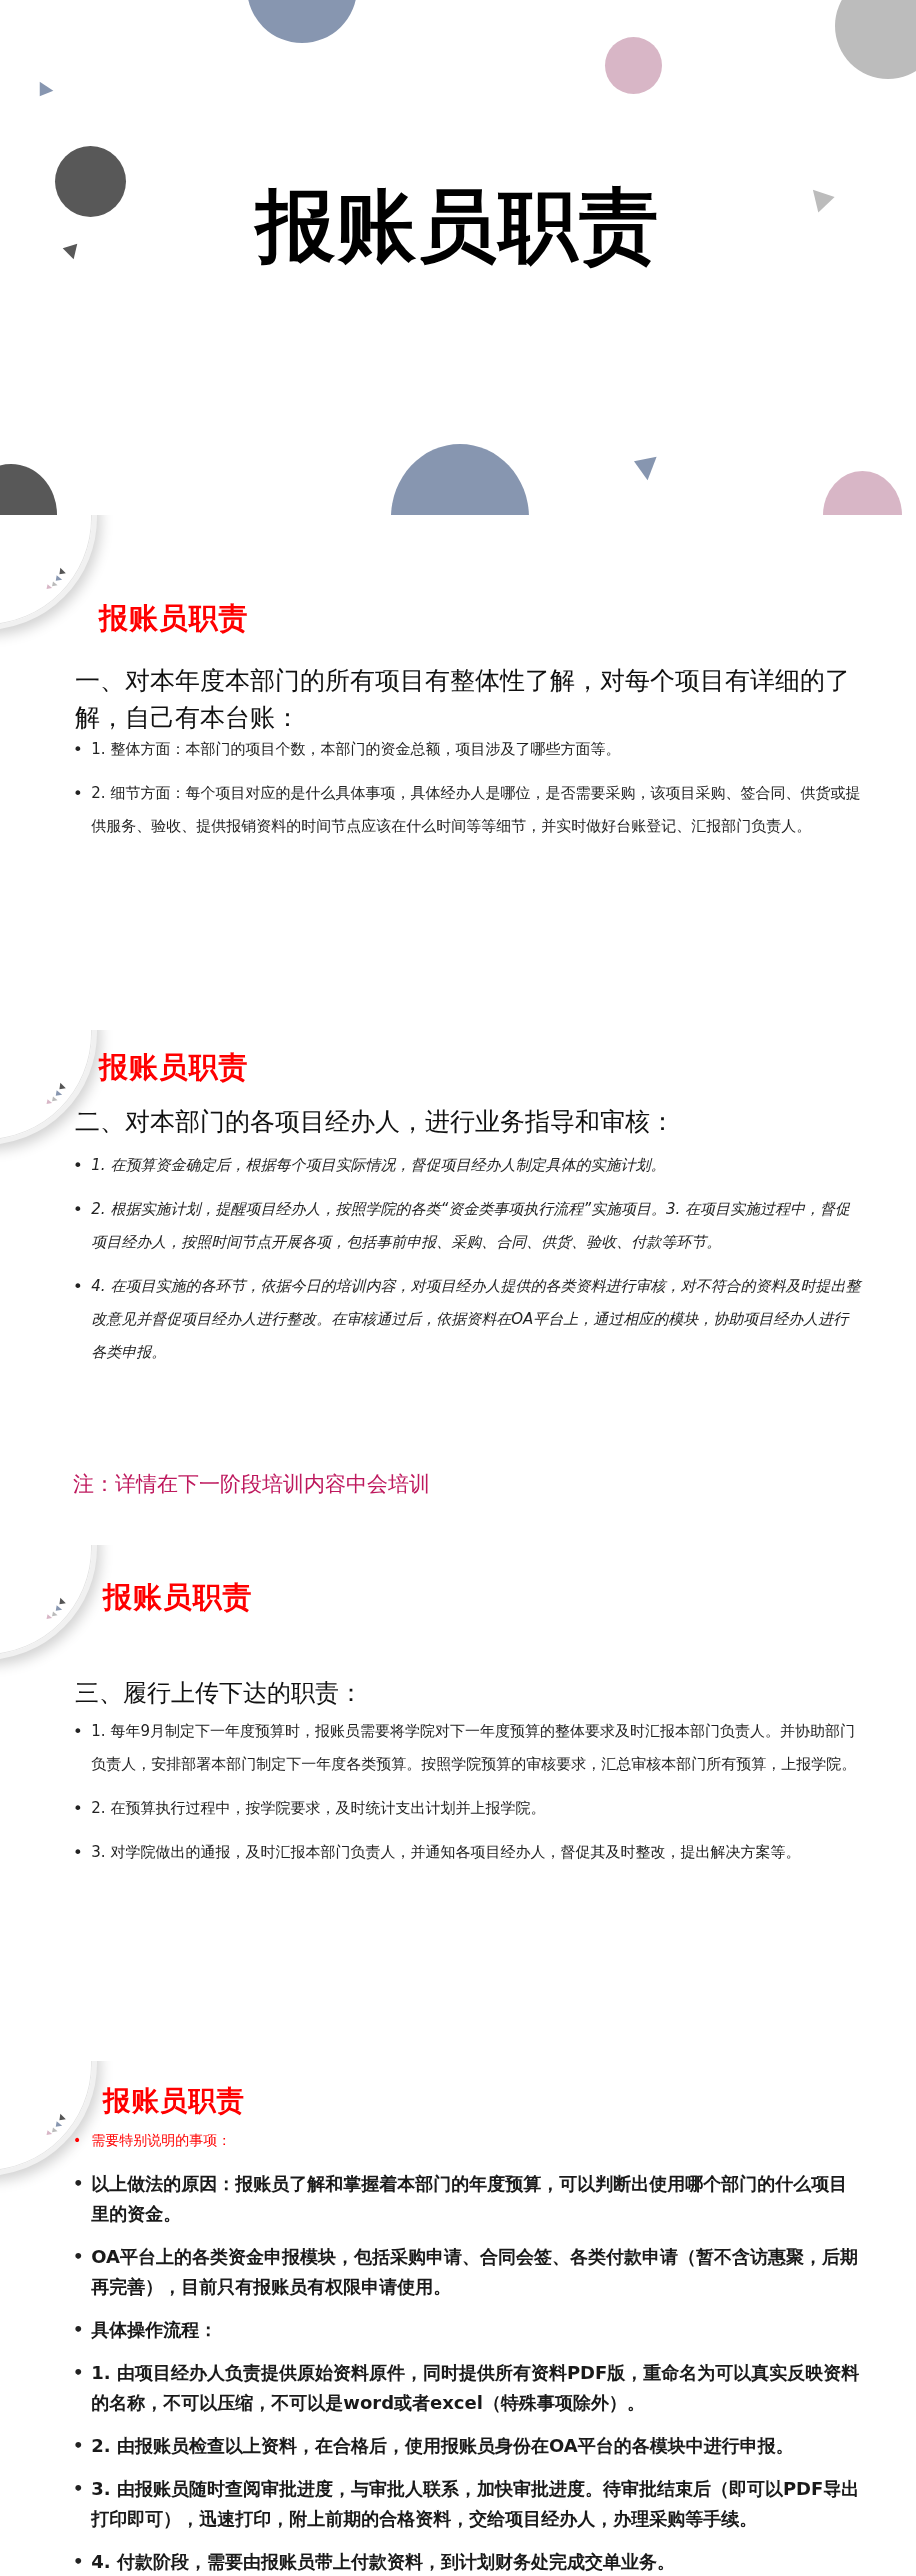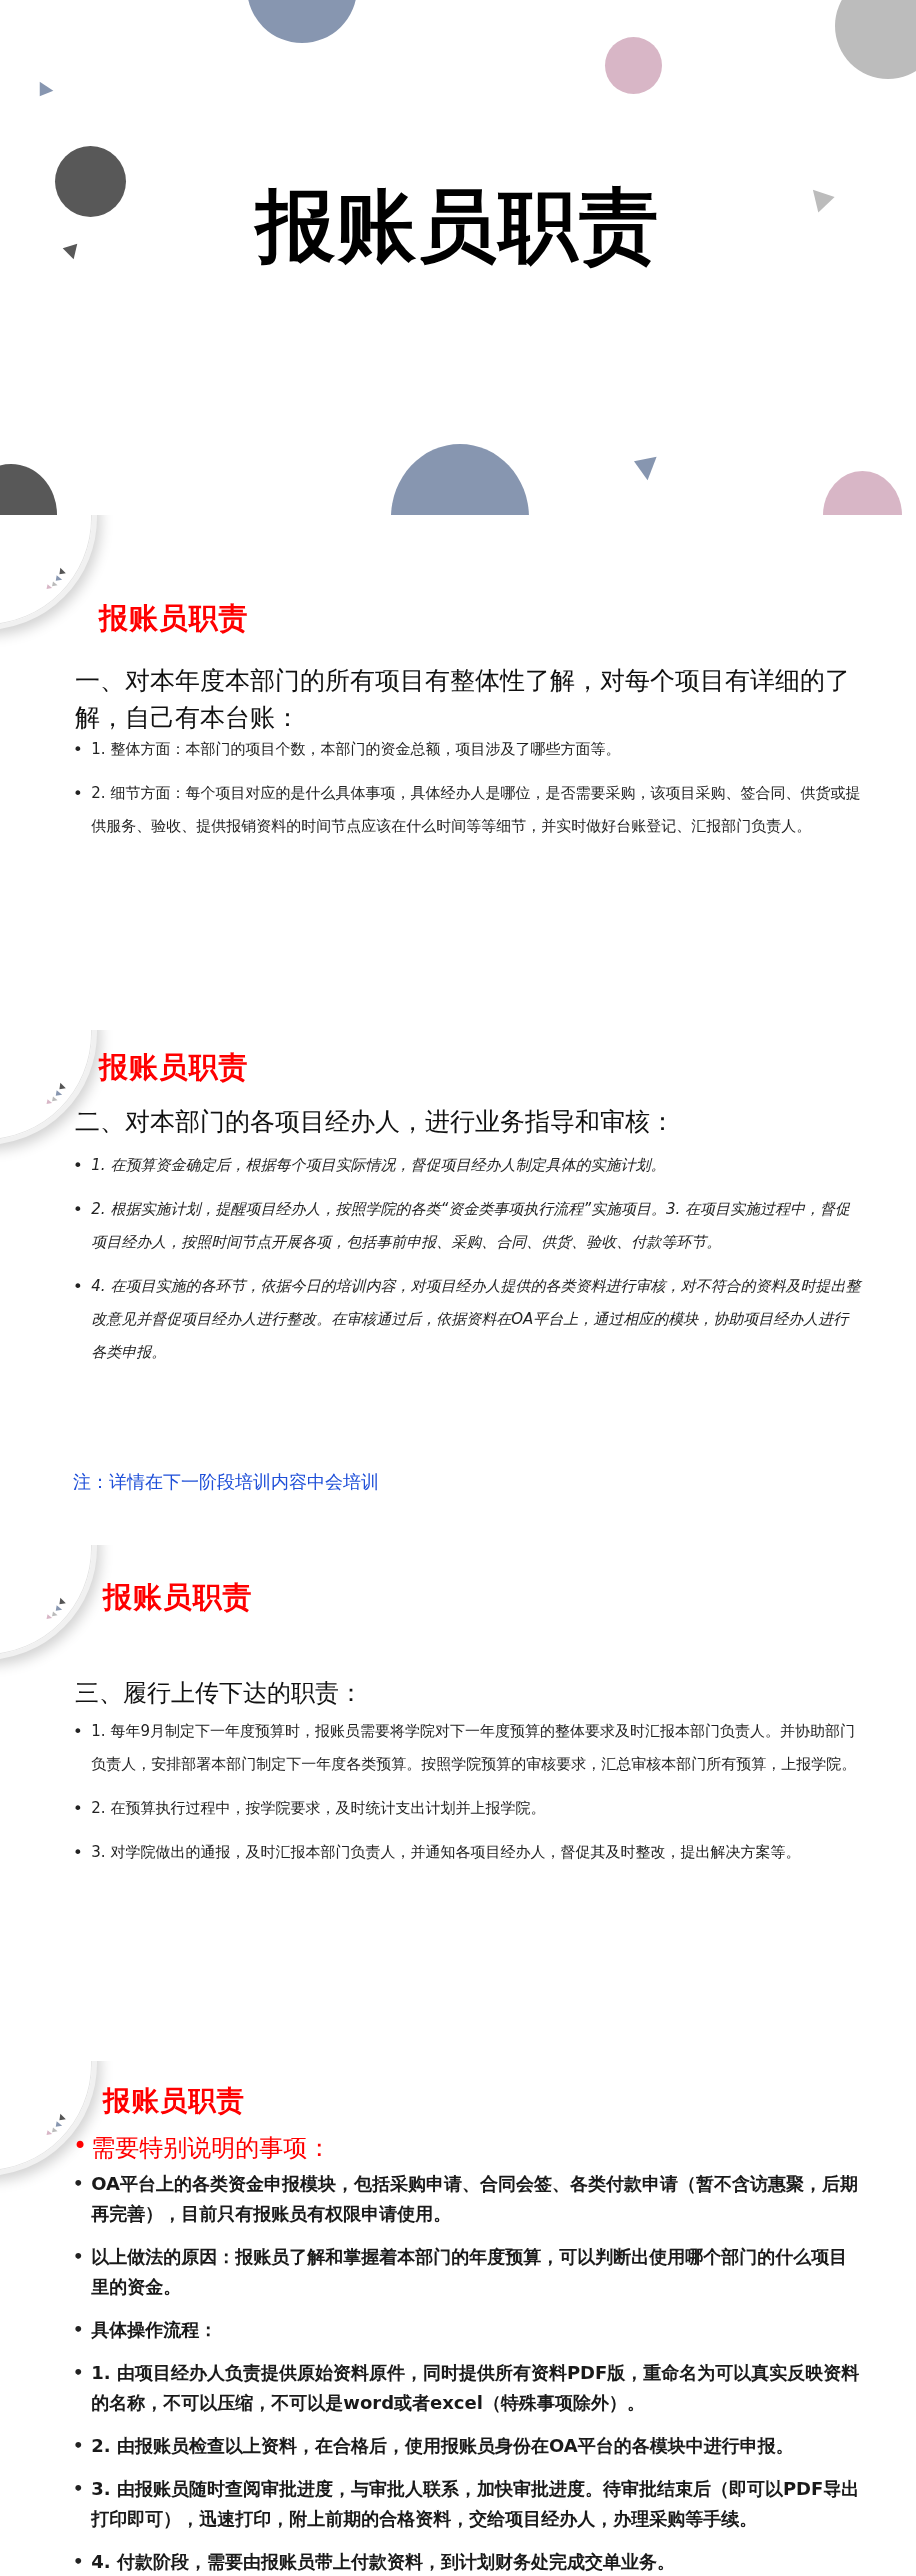--- a/index.html
+++ b/index.html
@@ -14,22 +14,22 @@
   .ornament { position: absolute; left: -128px; top: -110px; width: 215px; height: 215px; border-radius: 50%;
               background: #fff; border: 5.5px solid #f1f1f1;
               box-shadow: 3.7px 5.5px 13px rgba(0,0,0,0.18), inset 0 0 0 0.9px #e4e4e4; }
   .orn-tris { position: absolute; left: 42px; top: 51px; width: 27.5px; height: 27.5px; }
   .red-title { position: absolute; color: #ff0000; font-size: 29px; font-weight: bold; letter-spacing: 0.9px; }
   .heading { position: absolute; left: 75px; width: 788px; font-size: 25px; font-weight: normal; line-height: 37px; color: #111; }
   .bullets { position: absolute; left: 73px; width: 788px; margin: 0; padding: 0; list-style: none; }
   .bullets li { position: relative; padding-left: 18.3px; font-size: 15px; line-height: 33px; color: #222; margin-bottom: 11px; }
   .bullets li::before { content: "•"; position: absolute; left: 0; top: 0; font-size: 16.5px; color: #222; }
   .bullets.dense li { font-size: 18px; line-height: 30px; font-weight: bold; margin-bottom: 13px; color: #1a1a1a; }
-  .note { position: absolute; left: 73px; font-size: 18px; color: #1d4ed8; }
-  .red-bullet { position: absolute; left: 73px; font-size: 24px; color: #ff0000; padding-left: 18.3px; }
+  .note { position: absolute; left: 73px; font-size: 21px; color: #be185d; }
+  .red-bullet { position: absolute; left: 73px; font-size: 14px; color: #ff0000; padding-left: 18.3px; }
   .red-bullet::before { content: "•"; position: absolute; left: 0; top: 0; color: #ff0000; }
 </style>
 </head>
 <body>
 
 <div class="banner">
   <div class="shape" style="left:247px;top:-67px;width:110px;height:110px;background:#8796b0;"></div>
   <div class="shape" style="left:605px;top:37px;width:57px;height:57px;background:#d8b6c6;"></div>
   <div class="shape" style="left:835px;top:-27.5px;width:106px;height:106px;background:#bcbcbc;"></div>
   <div class="shape" style="left:55px;top:146px;width:71px;height:71px;background:#585858;"></div>
@@ -106,22 +106,22 @@
   <div class="ornament"></div>
   <svg class="orn-tris" width="27.5" height="27.5" viewBox="0 0 30 30">
     <polygon points="20,2 26,8 19,9" fill="#555"></polygon>
       <polygon points="16,10 22,15 15,16" fill="#8796b0"></polygon>
     <polygon points="12,17 17,21 11,22" fill="#bbb"></polygon>
       <polygon points="6,20 11,24 5,25" fill="#d8b6c6"></polygon>
   </svg>
   <div class="red-title" style="left:103px;top:22px;font-size:27.5px;">报账员职责</div>
   <div class="red-bullet" style="top:71px;">需要特别说明的事项：</div>
   <ul class="bullets dense" style="top:108px;">
+    <li>以上做法的原因：报账员了解和掌握着本部门的年度预算，可以判断出使用哪个部门的什么项目里的资金。</li>
     <li>OA平台上的各类资金申报模块，包括采购申请、合同会签、各类付款申请（暂不含访惠聚，后期再完善），目前只有报账员有权限申请使用。</li>
-    <li>以上做法的原因：报账员了解和掌握着本部门的年度预算，可以判断出使用哪个部门的什么项目里的资金。</li>
     <li>具体操作流程：</li>
     <li>1. 由项目经办人负责提供原始资料原件，同时提供所有资料PDF版，重命名为可以真实反映资料的名称，不可以压缩，不可以是word或者excel（特殊事项除外）。</li>
     <li>2. 由报账员检查以上资料，在合格后，使用报账员身份在OA平台的各模块中进行申报。</li>
     <li>3. 由报账员随时查阅审批进度，与审批人联系，加快审批进度。待审批结束后（即可以PDF导出打印即可），迅速打印，附上前期的合格资料，交给项目经办人，办理采购等手续。</li>
     <li>4. 付款阶段，需要由报账员带上付款资料，到计划财务处完成交单业务。</li>
   </ul>
 </div>
 
 
 </body></html>

